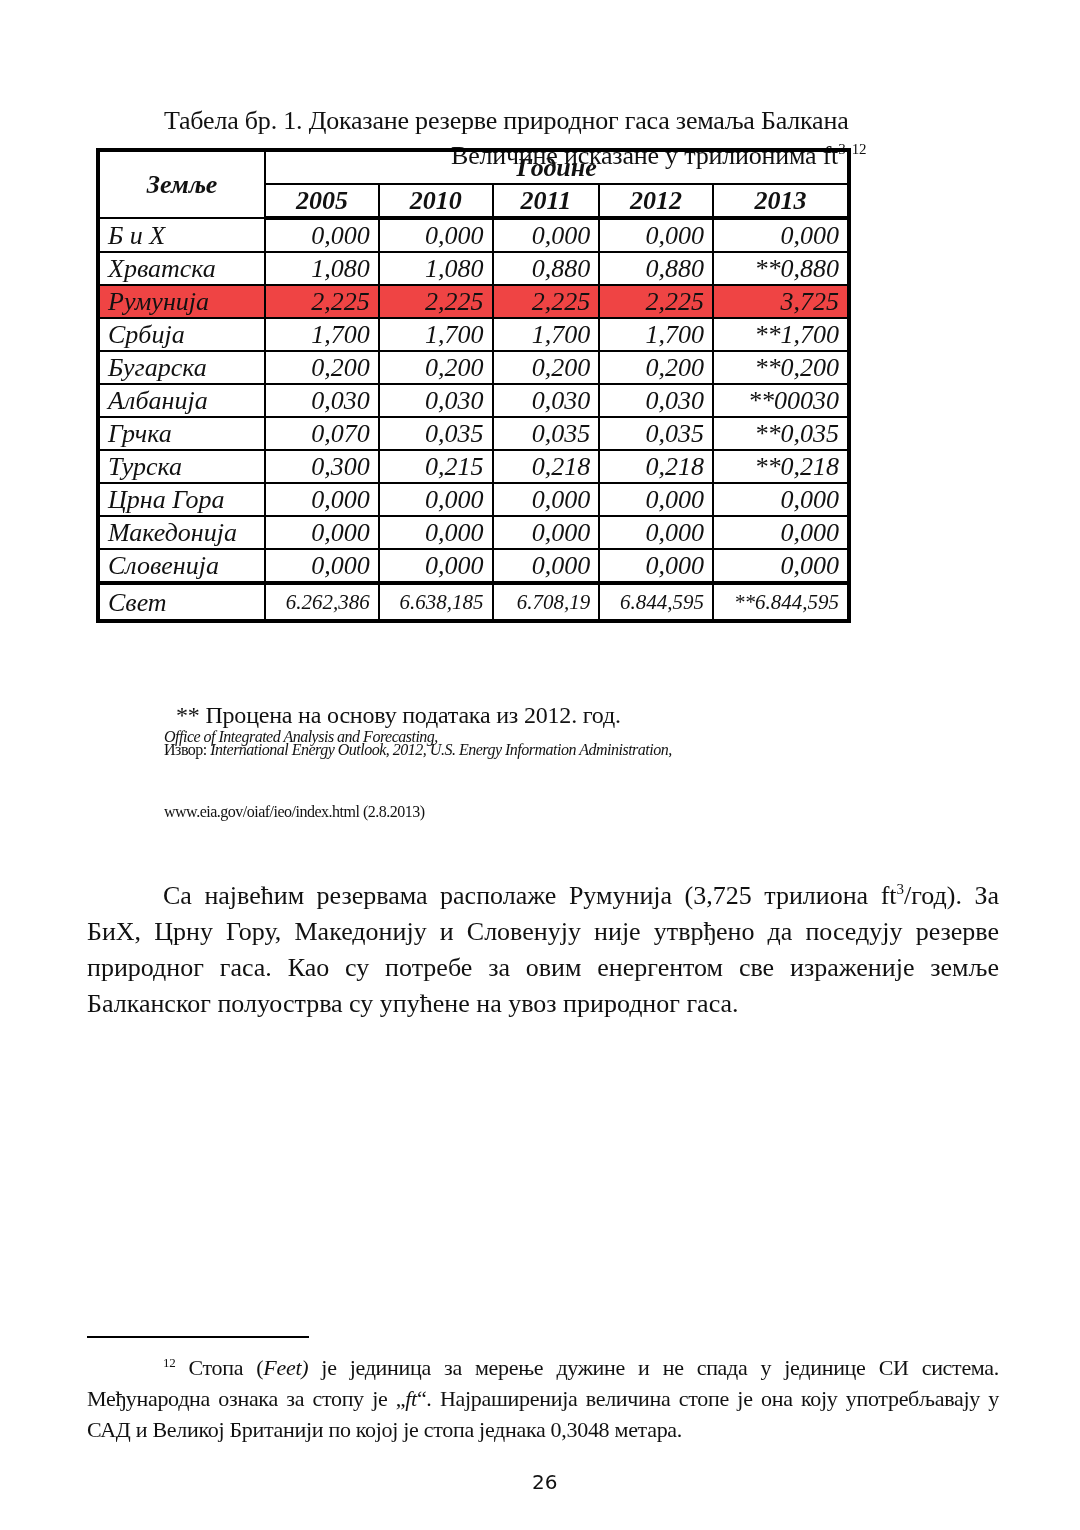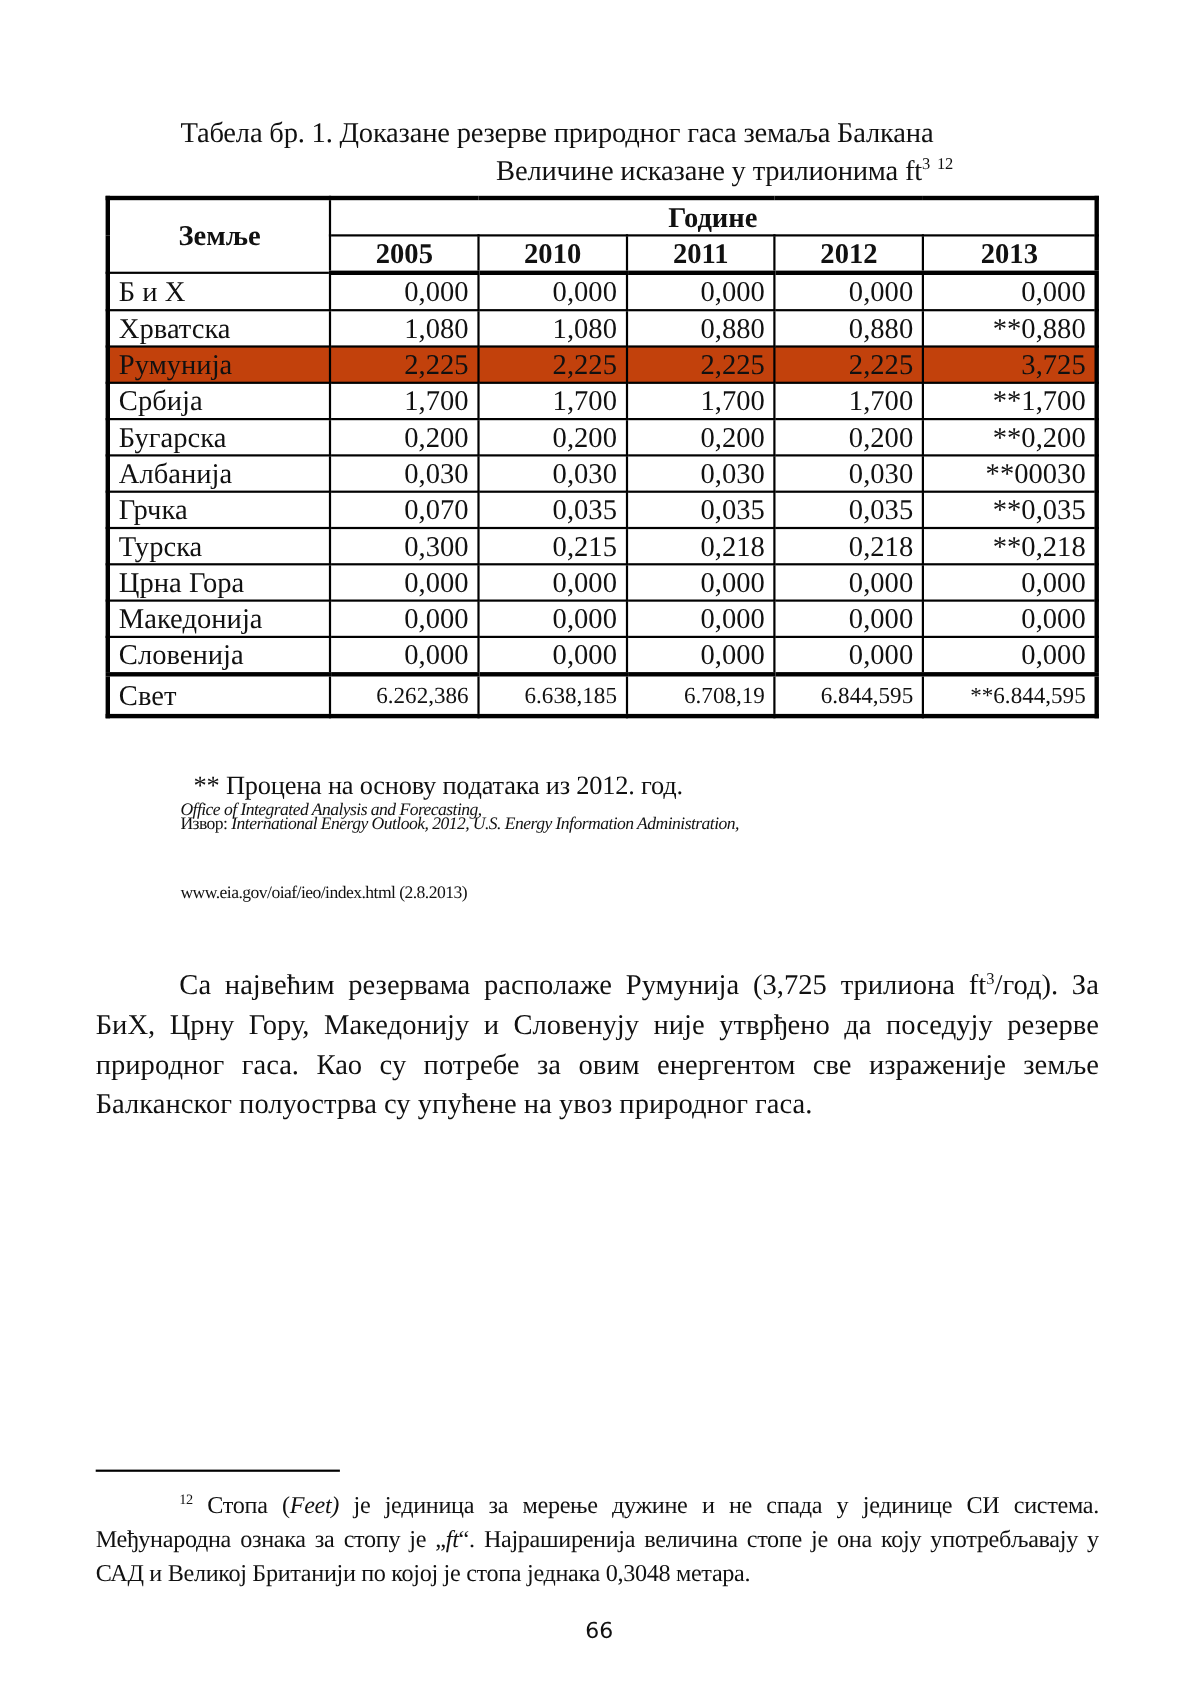--- a/index.html
+++ b/index.html
@@ -23,45 +23,46 @@
       white-space: nowrap;
       margin-top: 39px;
     }
     #caption-line1 { left: 164px; top: 66px; }
     #caption-line2 { left: 451px; top: 101px; }
     .sup { font-size: 15px; vertical-align: 10px; line-height: 0; }
 
     table.data {
       position: absolute;
       left: 96px;
-      top: 178px;
-      width: 903px;
+      top: 148px;
+      width: 755px;
       border-collapse: collapse;
       border: 4px solid #000;
       font-size: 26px;
+      font-style: italic;
     }
     table.data td, table.data th {
       border: 2px solid #000;
       padding: 0 8px;
       height: 31px;
       line-height: 31px;
       white-space: nowrap;
     }
     table.data th {
       font-weight: bold;
       text-align: center;
       font-size: 26px;
     }
     th.country-head { width: 185px; border-right-width: 4px; }
     th.years-head { border-bottom-width: 3px; height: 33px; }
     th.year { width: 118px; height: 34px; }
     tr.year-row th { border-bottom-width: 4px; }
     td.country { text-align: left; border-right-width: 4px; padding-left: 12px; }
     td.num { text-align: right; padding-right: 10px; }
-    tr.highlight td { background: #c2410c; }
+    tr.highlight td { background: #ef4444; }
     tr.world td { border-top-width: 4px; font-size: 21px; height: 34px; }
     tr.world td.country { font-size: 26px; }
 
     .note {
       position: absolute;
       left: 164px;
       font-size: 16px;
       line-height: 30px;
       white-space: nowrap;
       letter-spacing: -0.5px;
@@ -246,13 +247,13 @@
 
 <div id="para1" class="para">
   <span>Са највећим резервама располаже Румунија (3,725 трилиона ft</span><sup style="font-size:15px;line-height:0">3</sup><span>/год). За БиХ, Црну Гору, Македонију и Словенују није утврђено да поседују резерве природног гаса. Као су потребе за овим енергентом све израженије земље Балканског полуострва су упућене на увоз природног гаса.</span>
 </div>
 
 <div class="footrule"></div>
 <div class="footnote">
   <span class="sup">12</span><span> Стопа (</span><span class="ital">Feet)</span><span> је јединица за мерење дужине и не спада у јединице СИ система. Међународна ознака за стопу је „</span><span class="ital">ft</span><span>“. Најраширенија величина стопе је она коју употребљавају у САД и Великој Британији по којој је стопа једнака 0,3048 метара.</span>
 </div>
 
-<div class="page-number">66</div>
+<div class="page-number">26</div>
 
 </body></html>

